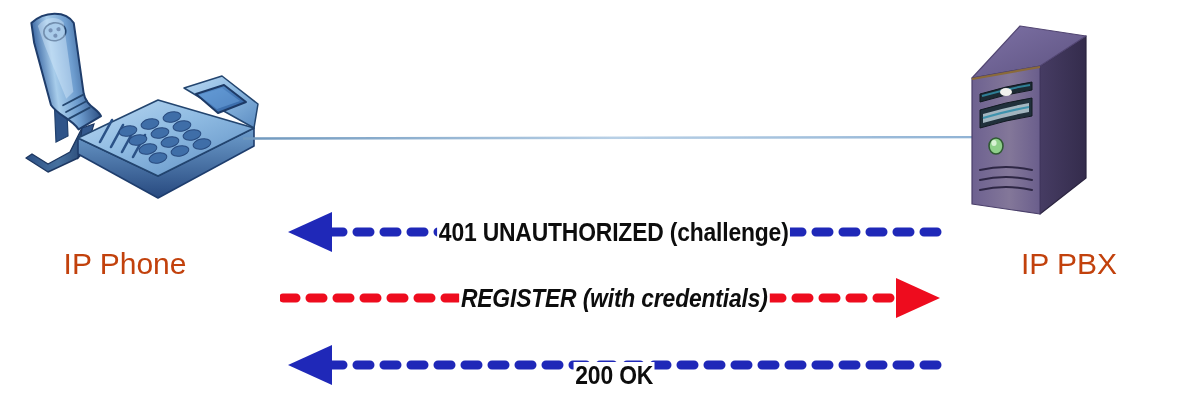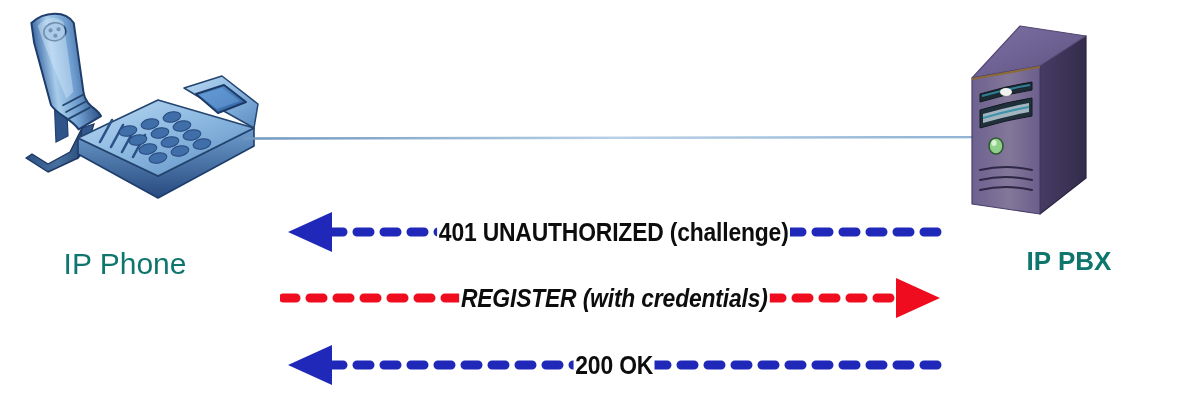--- a/index.html
+++ b/index.html
@@ -16,38 +16,37 @@
     width: 1188px;
     height: 400px;
     background: #ffffff;
     overflow: hidden;
   }
 
   
   .endpoint-label {
     position: absolute;
     text-align: center;
-    color: #0f766e;
+    color: #c2410c;
     font-family: "Liberation Sans", sans-serif;
     font-weight: 400;
     line-height: 1.18;
     white-space: nowrap;
   }
   #phone-label {
     left: 0px;
     top: 246px;
     width: 250px;
     font-size: 30px;
   }
   #pbx-label {
     left: 950px;
     top: 246px;
     width: 238px;
-    font-size: 26px;
-    font-weight: bold;
+    font-size: 30px;
   }
   #pbx-label .line2 { display: block; }
 
   
   .device {
     position: absolute;
   }
   #ip-phone-art {
     left: 8px;
     top: 8px;
@@ -97,21 +96,21 @@
     letter-spacing: -0.2px;
     line-height: 1;
     white-space: nowrap;
     background: #ffffff;
     padding: 0 2px;
     transform: scaleX(0.88);
   }
   #row-register      { top: 140px; }
   #row-unauthorized  { top: 209px; }
   #row-register-cred { top: 275px; font-style: italic; }
-  #row-ok            { top: 342px; }
+  #row-ok            { top: 342px; align-items: flex-end; }
 </style>
 </head>
 <body>
 
 <div id="canvas">
 
   <div class="device" id="ip-phone-art">
     <svg viewBox="0 0 252 196" width="252" height="196" aria-hidden="true">
       <defs>
         <linearGradient id="hsGrad" x1="0" y1="0" x2="1" y2="0">

